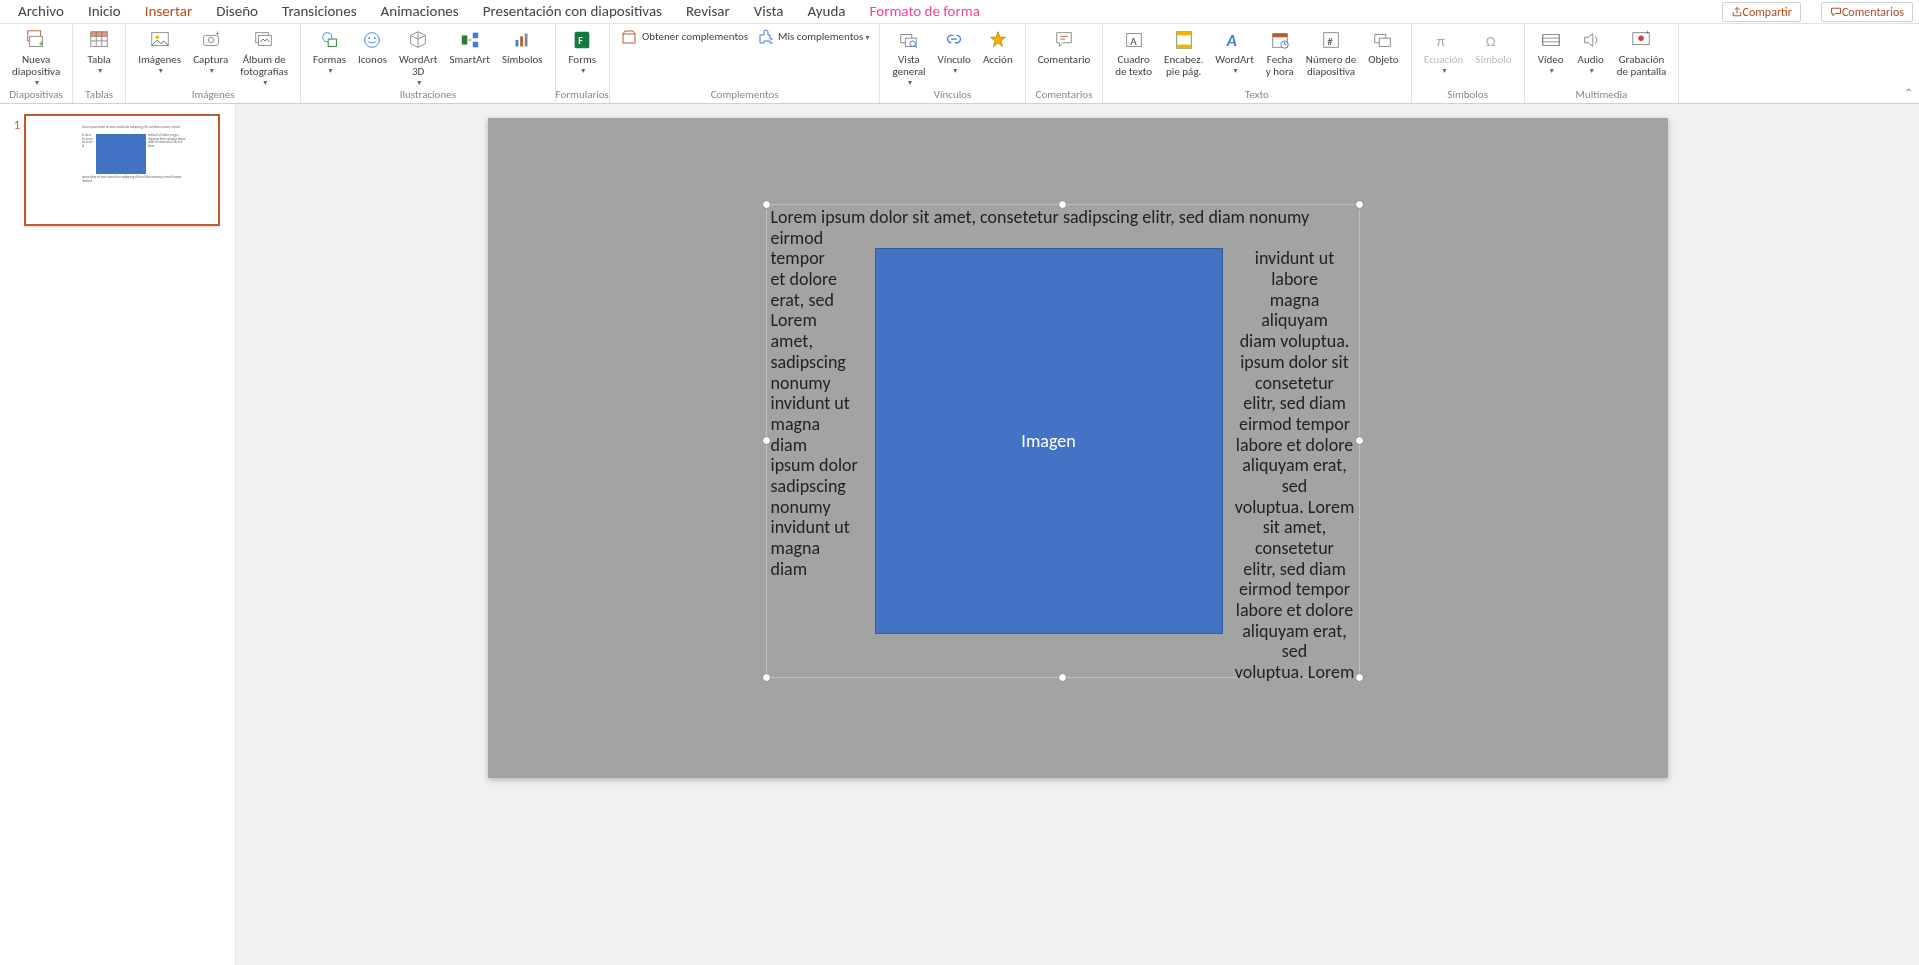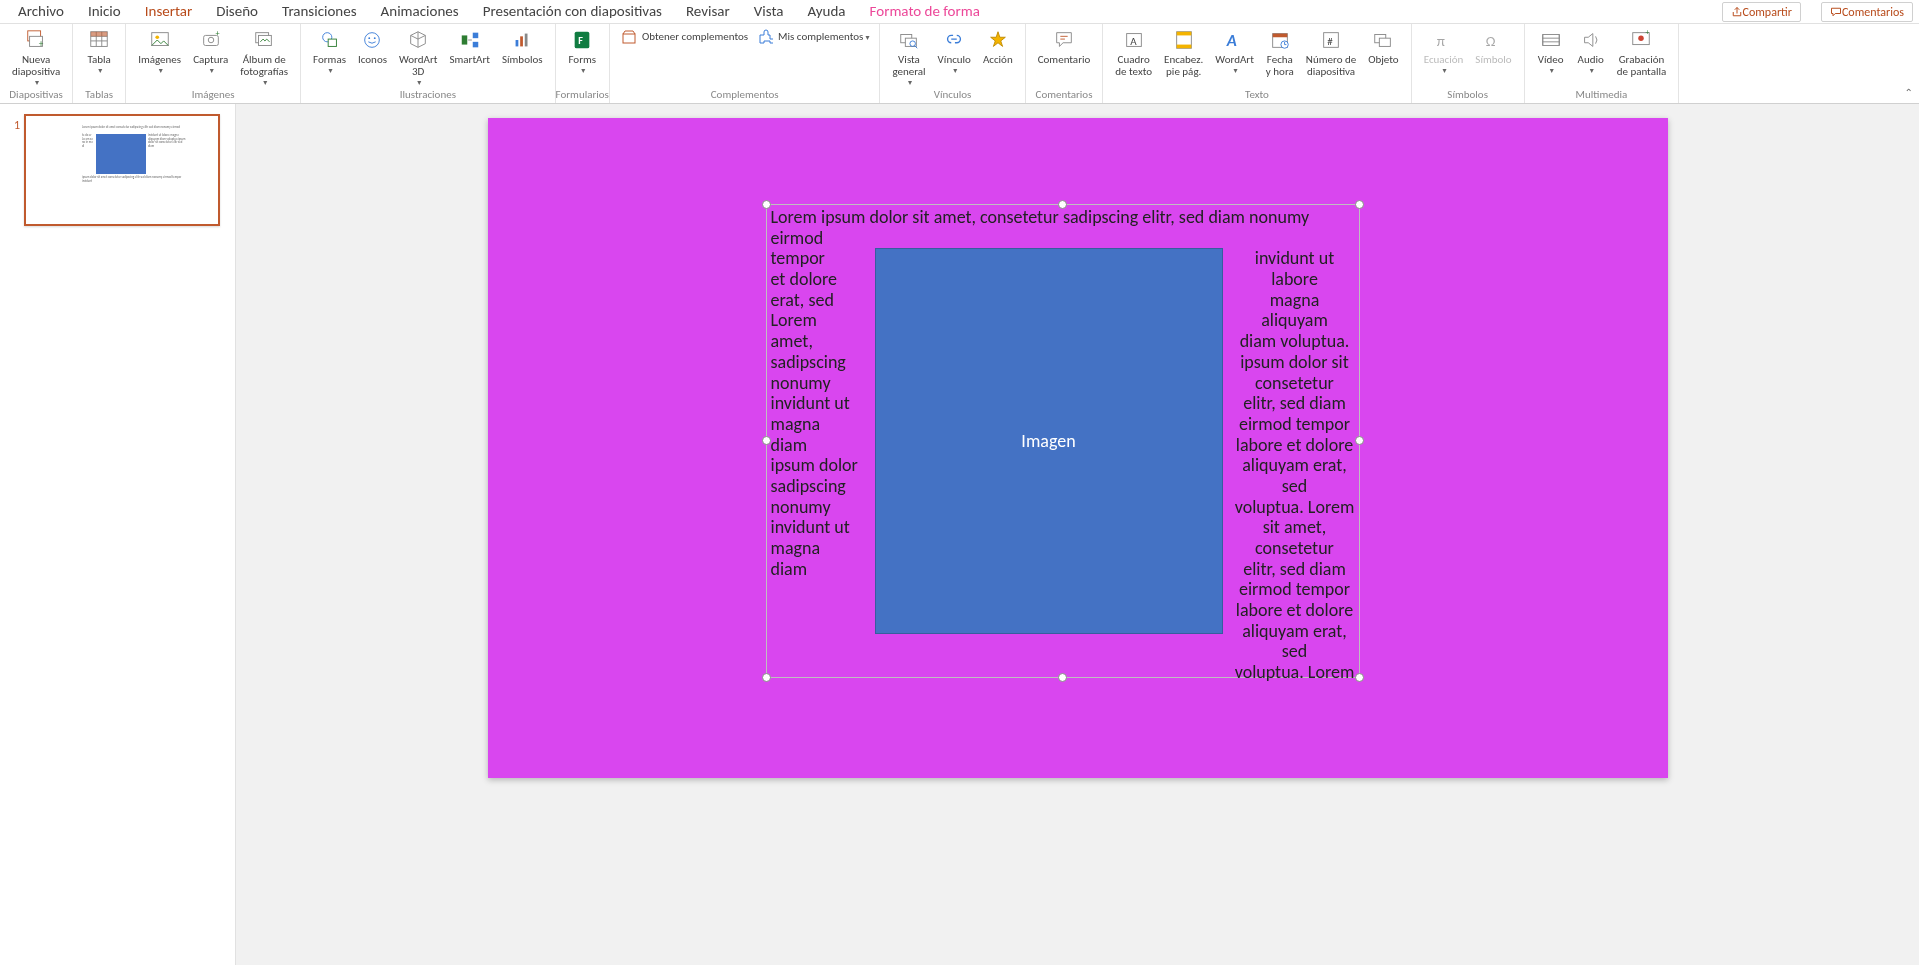--- a/index.html
+++ b/index.html
@@ -34,21 +34,21 @@
   
   .workspace { display:flex; height: calc(100% - 104px); background:#f1f1f1;}
   .thumbs { width: 236px; background:#fff; border-right:1px solid #e1e1e1; padding:10px 6px;}
   .thumb-wrap { display:flex; align-items:flex-start;}
   .thumb-num { color:#c05a2e; font-size:12px; width:14px; text-align:right; padding-top:4px;}
   .thumb { width:196px; height:112px; border:2px solid #c05a2e; background:#fff; margin-left:4px; position:relative; box-shadow:0 1px 2px rgba(0,0,0,.15);}
   .thumb .mini-text { position:absolute; font-size:3px; color:#666; line-height:1.2;}
   .thumb .mini-img { position:absolute; background:#4472c4; left:70px; top:18px; width:50px; height:40px;}
   
   .canvas-area { flex:1; display:flex; justify-content:center; align-items:flex-start; padding:14px 40px; overflow:auto;}
-  .slide { width:1180px; height:660px; background:#d946ef; box-shadow:0 2px 6px rgba(0,0,0,.25); position:relative;}
+  .slide { width:1180px; height:660px; background:#a3a3a3; box-shadow:0 2px 6px rgba(0,0,0,.25); position:relative;}
 
   
   .textbox { position:absolute; left:278px; top:86px; width:594px; height:474px; border:1px solid #bfbfbf;}
   .handle { position:absolute; width:9px; height:9px; background:#fff; border:1px solid #888; border-radius:50%;}
   .h-tl{left:-5px;top:-5px;} .h-tr{right:-5px;top:-5px;} .h-bl{left:-5px;bottom:-5px;} .h-br{right:-5px;bottom:-5px;}
   .h-tm{left:50%;top:-5px;margin-left:-5px;} .h-bm{left:50%;bottom:-5px;margin-left:-5px;}
   .h-ml{left:-5px;top:50%;margin-top:-5px;} .h-mr{right:-5px;top:50%;margin-top:-5px;}
 
   .body-text { font-size:18px; color:#222; line-height:1.15; font-family: Calibri, sans-serif;}
   .img-placeholder { background:#4472c4; width:348px; height:386px; display:inline-flex; align-items:center; justify-content:center; color:#fff; font-size:18px; border:1px solid #385d9e;}

